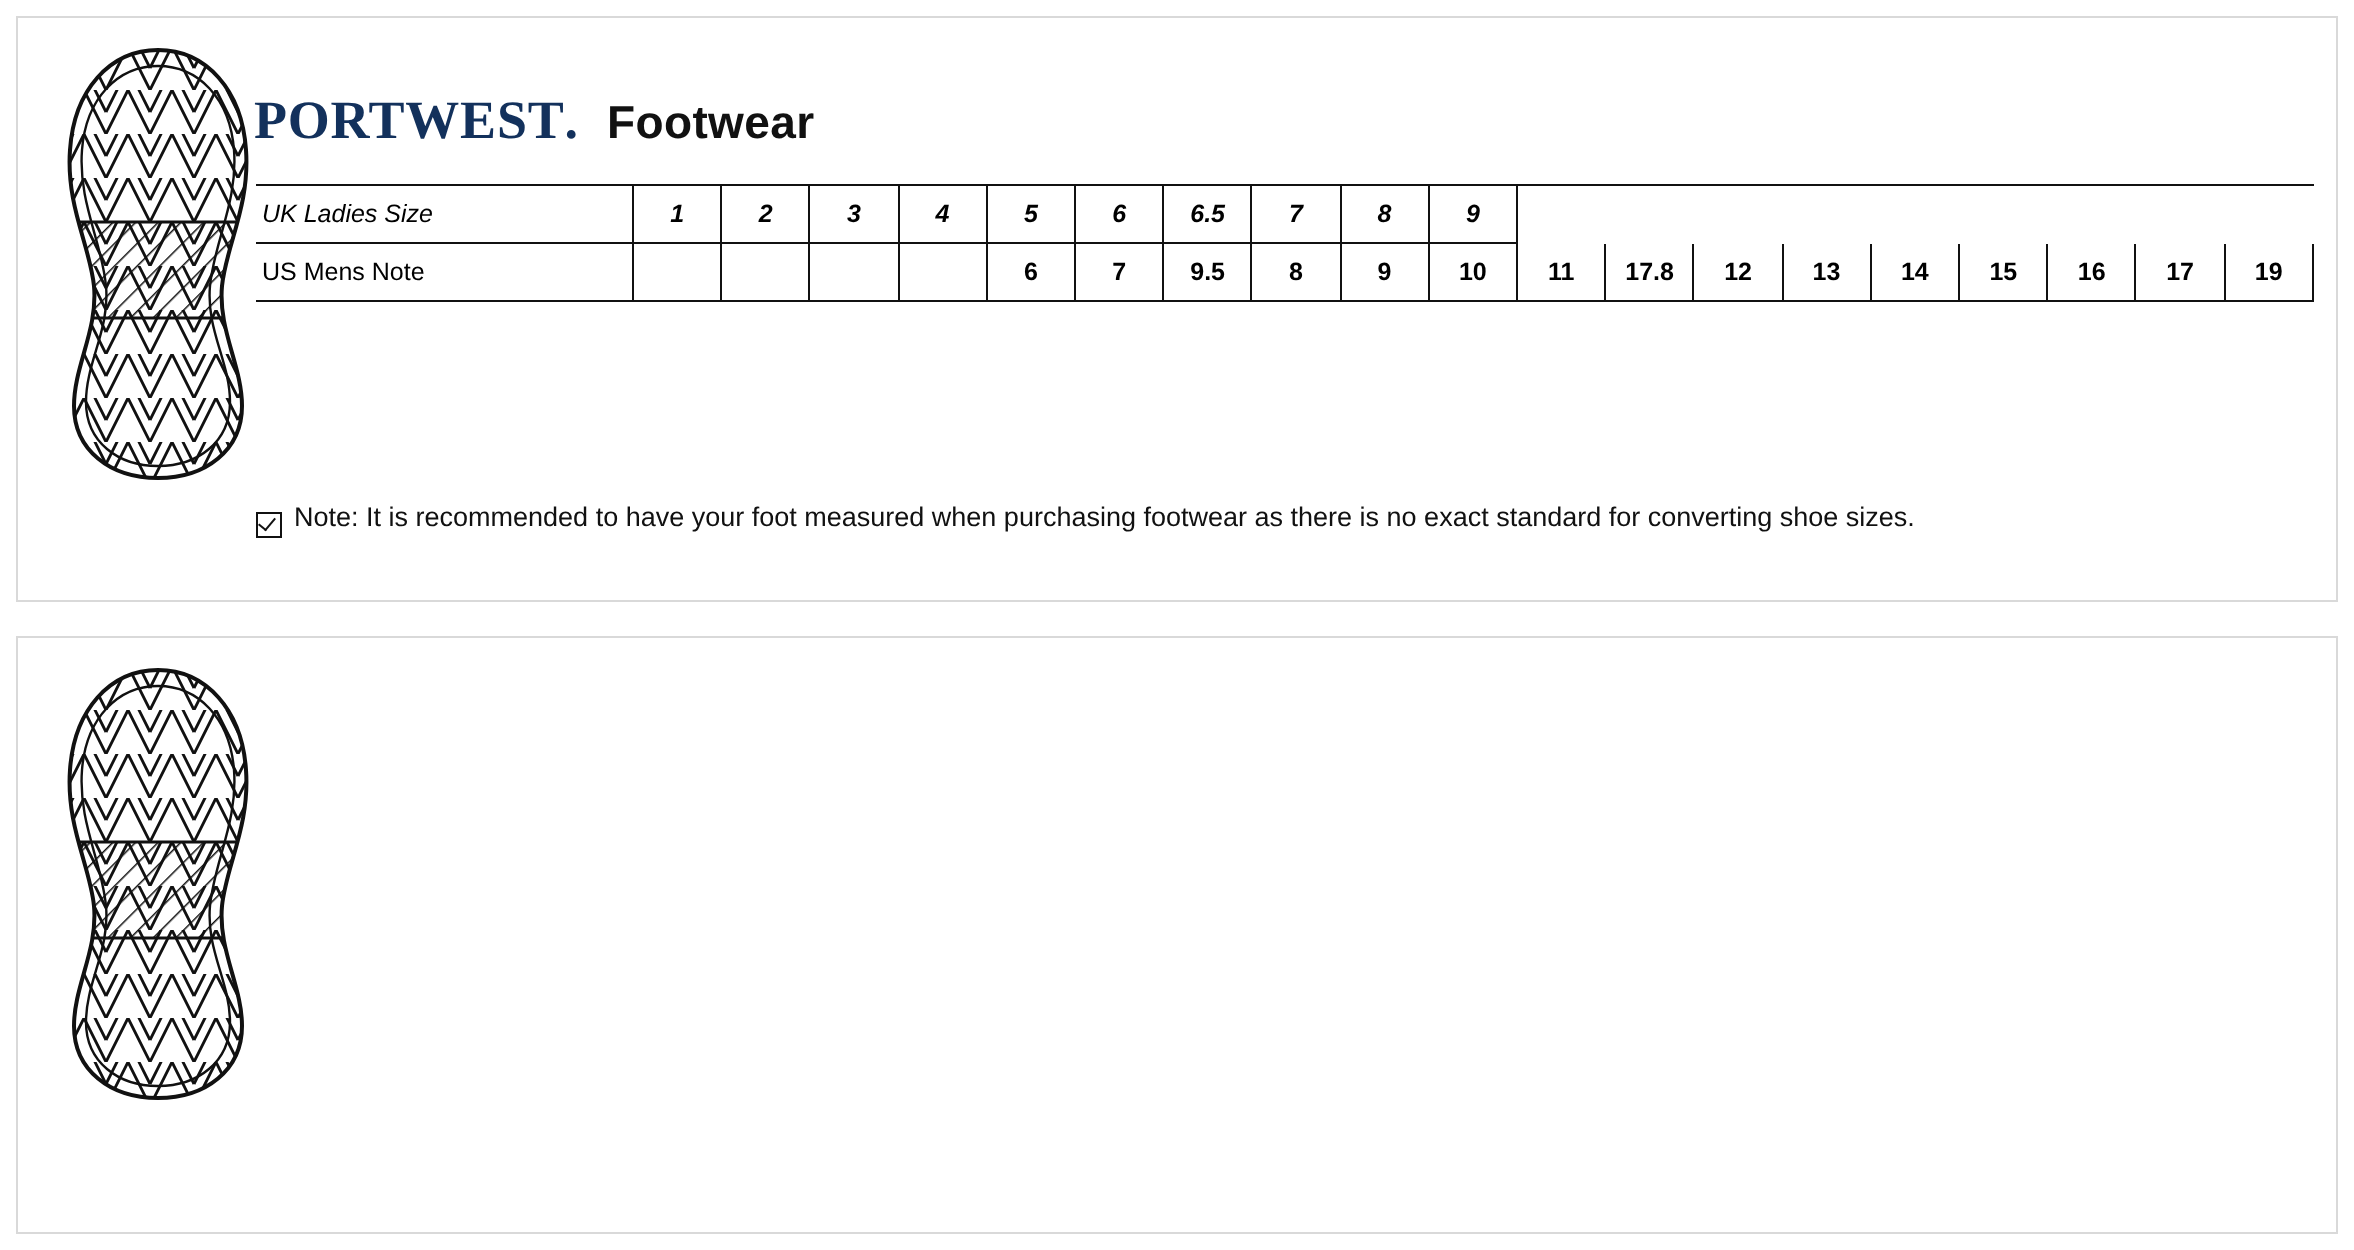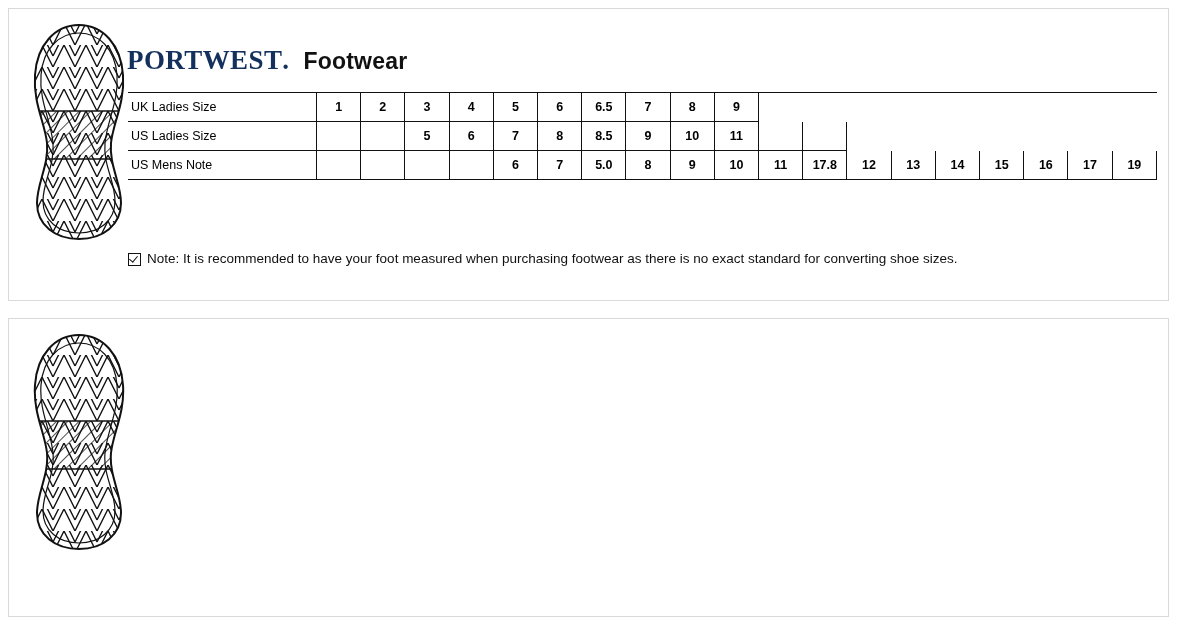--- a/index.html
+++ b/index.html
@@ -90,20 +90,21 @@
   table.pw td {
     height: 28px;
     border-bottom: 1px solid #111;
     text-align: center;
     font-weight: 700;
     padding: 0;
     vertical-align: middle;
   }
   table.pw tr:first-child td {
     border-top: 1px solid #111;
+    font-style: italic;
   }
   table.pw td.label {
     text-align: left;
     font-weight: 400;
     font-size: 12.5px;
     padding-left: 3px;
     width: 185px;
   }
   table.pw td.sep {
     border-left: 1px solid #111;
@@ -112,21 +113,21 @@
     border-right: 1px solid #111;
   }
   table.pw td.blank-cell {
     border-bottom: 1px solid transparent;
   }
 
   
   .note {
     position: absolute;
     display: flex;
-    align-items: flex-start;
+    align-items: flex-end;
     font-size: 13.5px;
     color: #111;
     line-height: 1.2;
   }
   .note .check {
     display: inline-block;
     width: 11px;
     height: 11px;
     border: 1.4px solid #111;
     margin-right: 6px;
@@ -204,50 +205,28 @@
             <td class="blank-cell"></td>
             <td class="blank-cell"></td>
             <td class="blank-cell"></td>
             <td class="blank-cell"></td>
             <td class="blank-cell"></td>
             <td class="blank-cell"></td>
             <td class="blank-cell"></td>
             <td class="blank-cell"></td>
           </tr>
           <tr>
-            <td class="label">US Ladies Size</td>
-            <td class="sep"></td>
-            <td class="sep"></td>
-            <td class="sep">5</td>
+            <td class="label">US Mens Note</td>
+            <td class="sep"></td>
+            <td class="sep"></td>
+            <td class="sep"></td>
+            <td class="sep"></td>
             <td class="sep">6</td>
             <td class="sep">7</td>
-            <td class="sep">8</td>
-            <td class="sep">8.5</td>
-            <td class="sep">9</td>
-            <td class="sep">10</td>
-            <td class="sep rightedge">11</td>
-            <td class="sep"></td>
-            <td class="sep rightedge"></td>
-            <td class="blank-cell"></td>
-            <td class="blank-cell"></td>
-            <td class="blank-cell"></td>
-            <td class="blank-cell"></td>
-            <td class="blank-cell"></td>
-            <td class="blank-cell"></td>
-            <td class="blank-cell"></td>
-          </tr>
-          <tr>
-            <td class="label">US Mens Note</td>
-            <td class="sep"></td>
-            <td class="sep"></td>
-            <td class="sep"></td>
-            <td class="sep"></td>
-            <td class="sep">6</td>
-            <td class="sep">7</td>
-            <td class="sep">5.0</td>
+            <td class="sep">9.5</td>
             <td class="sep">8</td>
             <td class="sep">9</td>
             <td class="sep">10</td>
             <td class="sep">11</td>
             <td class="sep">17.8</td>
             <td class="sep">12</td>
             <td class="sep">13</td>
             <td class="sep">14</td>
             <td class="sep">15</td>
             <td class="sep">16</td>

